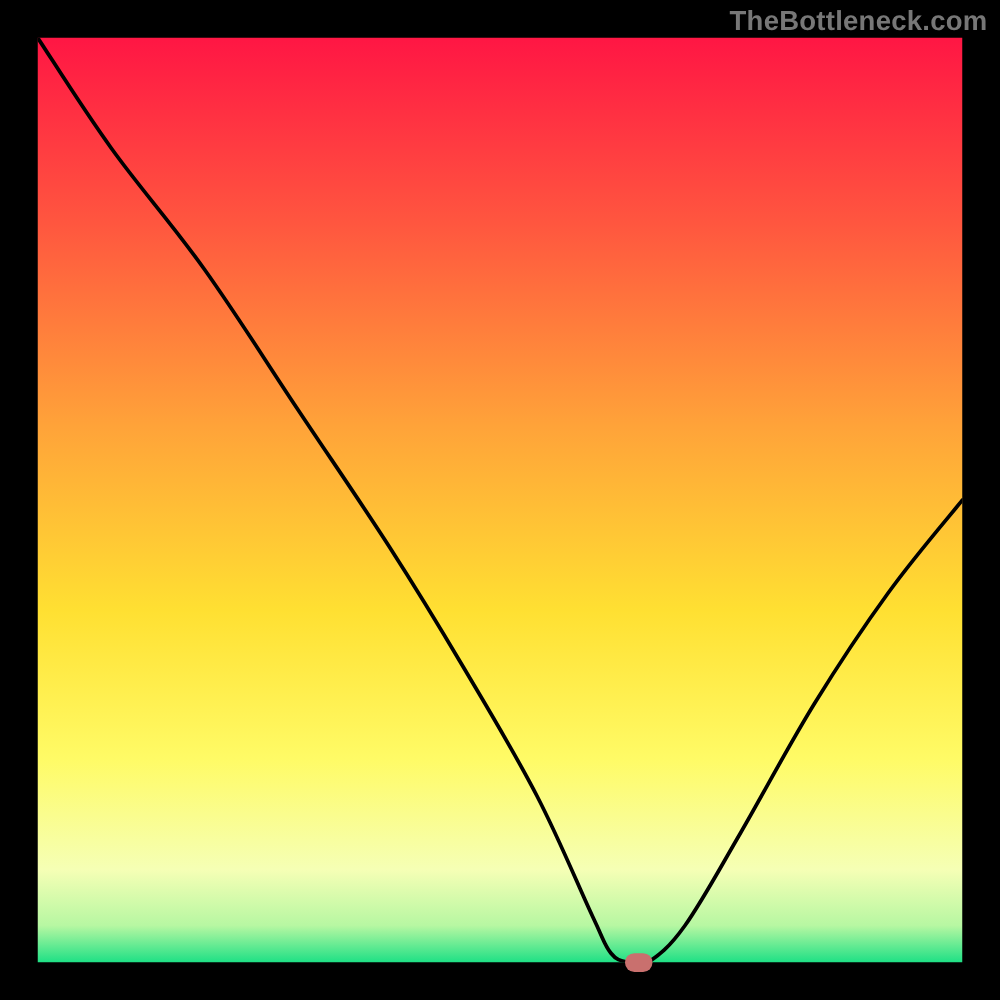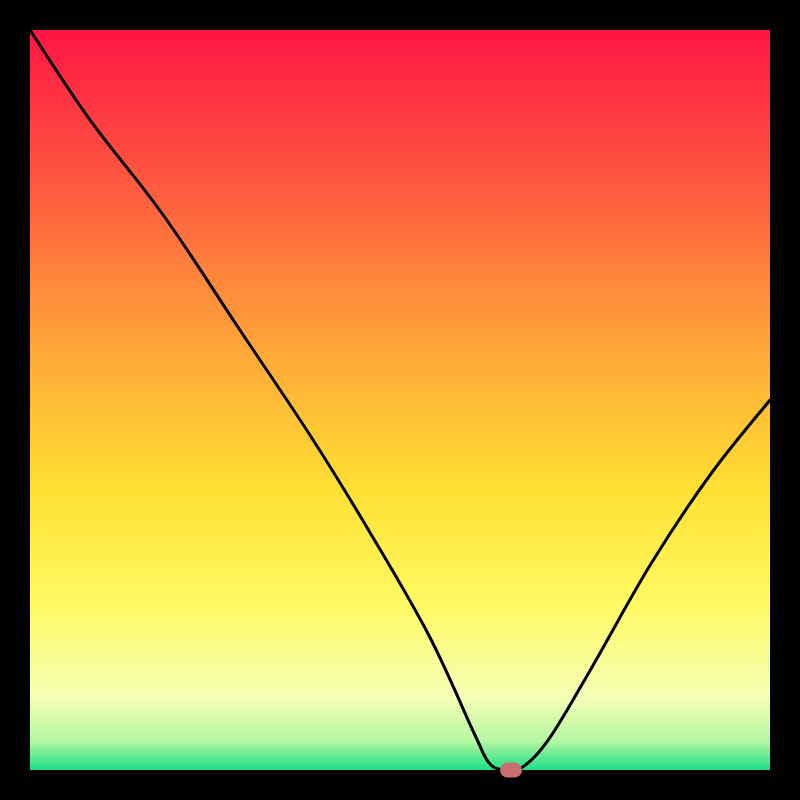--- a/index.html
+++ b/index.html
@@ -48,20 +48,21 @@
     background: #c9706e;
     transform: translate(-50%, -50%);
     z-index: 5;
   }
 </style>
 </head>
 <body>
 
 <div class="frame">
 
+  <div class="watermark">TheBottleneck.com</div>
 
   <div class="plot">
     <svg viewBox="0 0 740 740" preserveAspectRatio="none">
       <defs>
         <linearGradient id="bg-grad" x1="0" y1="0" x2="0" y2="1">
 
         <stop offset="0%" stop-color="#ff1644"></stop>
             <stop offset="20%" stop-color="#ff563f"></stop>
             <stop offset="42%" stop-color="#ffa339"></stop>
             <stop offset="62%" stop-color="#ffe032"></stop>

